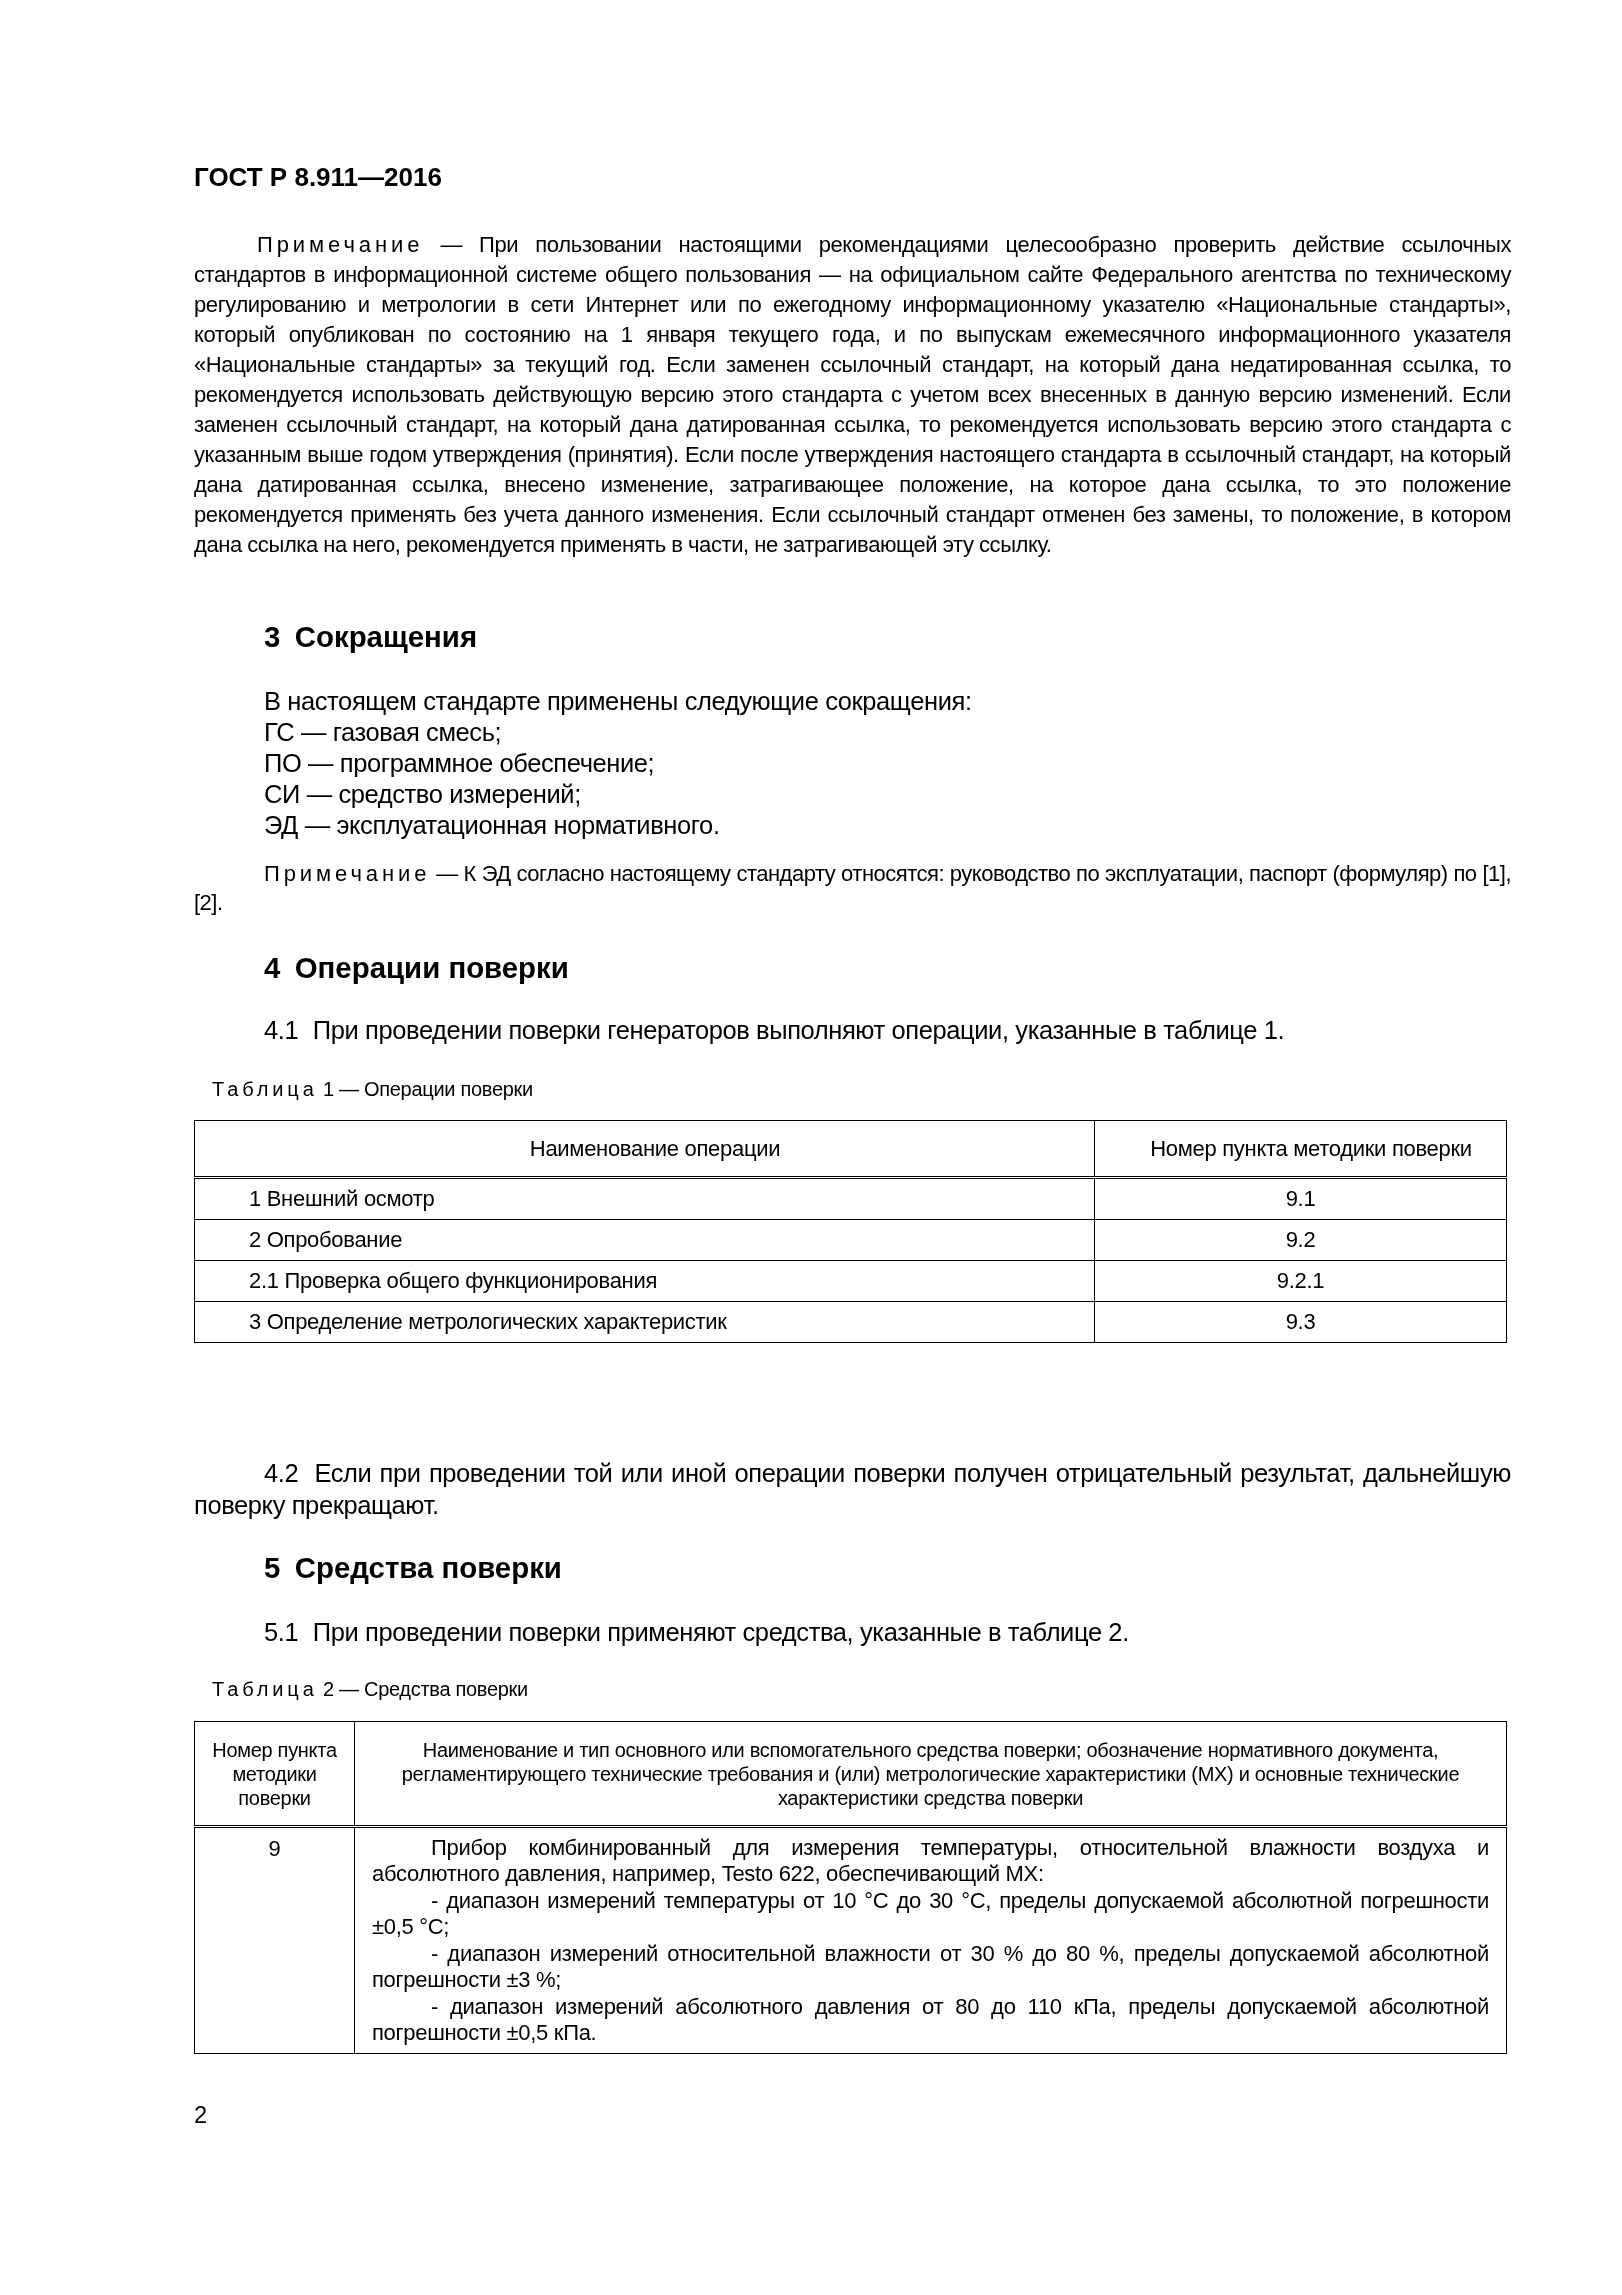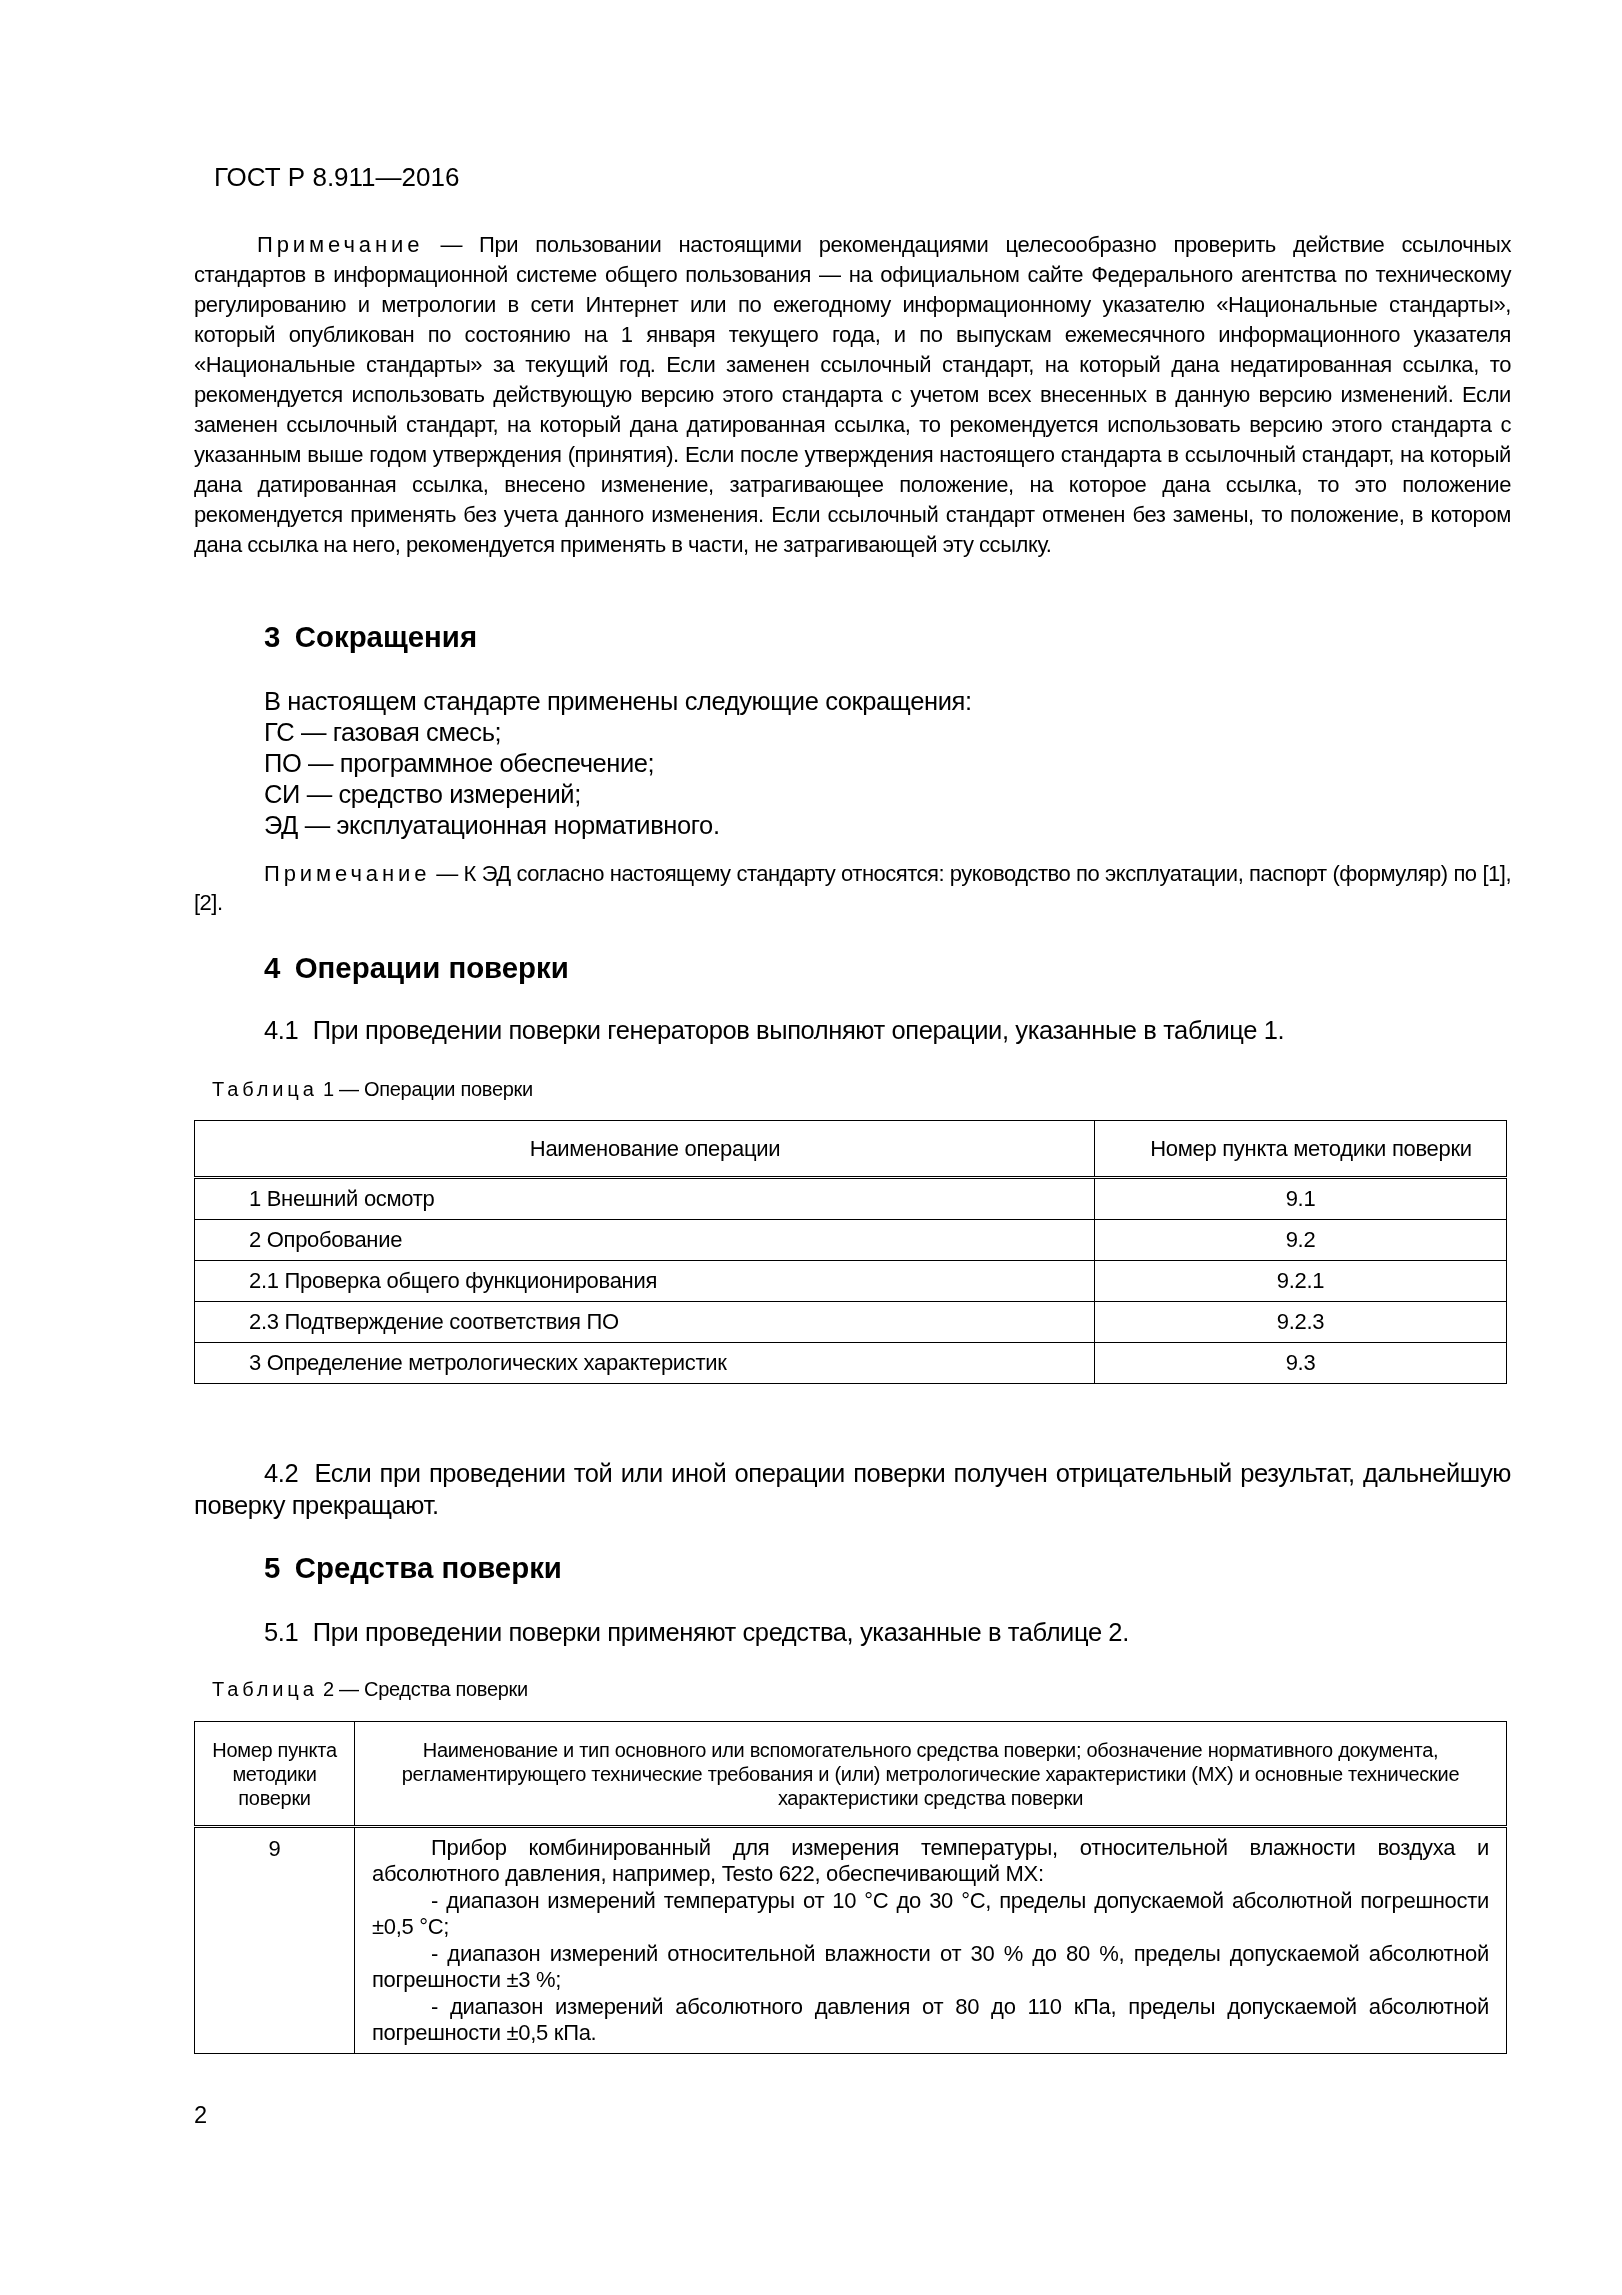--- a/index.html
+++ b/index.html
@@ -1,19 +1,19 @@
 <!DOCTYPE html>
 <html style="font-size:10.5px"><head>
 <meta charset="utf-8">
 <style>
   html, body { margin: 0; padding: 0; background: #ffffff; }
   body { width: 1623px; height: 2295px; position: relative; overflow: hidden;
          font-family: "Liberation Sans", sans-serif; color: #000; }
   .abs { position: absolute; }
-  .doc-header { left: 194px; top: 162px; font-size: 26px; font-weight: normal; letter-spacing: 0px; margin-left: 20px; }
+  .doc-header { left: 194px; top: 162px; font-size: 26px; font-weight: bold; letter-spacing: 0px; }
   .note { left: 194px; width: 1317px; top: 230px; font-size: 22px; line-height: 30px;
           text-align: justify; text-indent: 63px; letter-spacing: -0.4px; word-spacing: -0.3px; }
   .spaced { letter-spacing: 3.9px; }
   .h2 { left: 264px; font-size: 29.4px; font-weight: bold; white-space: nowrap; }
   .h2 .num { margin-right: 14.4px; }
   .body-lines { left: 264px; font-size: 25.5px; line-height: 31px; letter-spacing: -0.4px; }
   .body-lines div { white-space: nowrap; }
   .note2 { left: 194px; width: 1317px; font-size: 22px; line-height: 29.4px;
            text-align: justify; text-indent: 70px; letter-spacing: -0.5px; }
   .para { left: 194px; width: 1317px; font-size: 25.5px; line-height: 32px; text-indent: 70px;
@@ -82,24 +82,20 @@
       </tr>
     <tr>
         <td class="name">2  Опробование</td>
         <td class="num">9.2</td>
       </tr>
     <tr>
         <td class="name">2.1  Проверка общего функционирования</td>
         <td class="num">9.2.1</td>
       </tr>
     <tr>
-        <td class="name">2.3  Подтверждение соответствия ПО</td>
-        <td class="num">9.2.3</td>
-      </tr>
-    <tr>
         <td class="name">3  Определение метрологических характеристик</td>
         <td class="num">9.3</td>
       </tr>
   </tbody>
 </table>
 
 <div class="abs para" style="top:1457px;"><span class="pnum">4.2</span> <span>Если при проведении той или иной операции поверки получен отрицательный результат, дальнейшую поверку прекращают.</span></div>
 
 <div class="abs h2" style="top:1551px;">
   <span class="num">5</span><span>Средства поверки</span>

